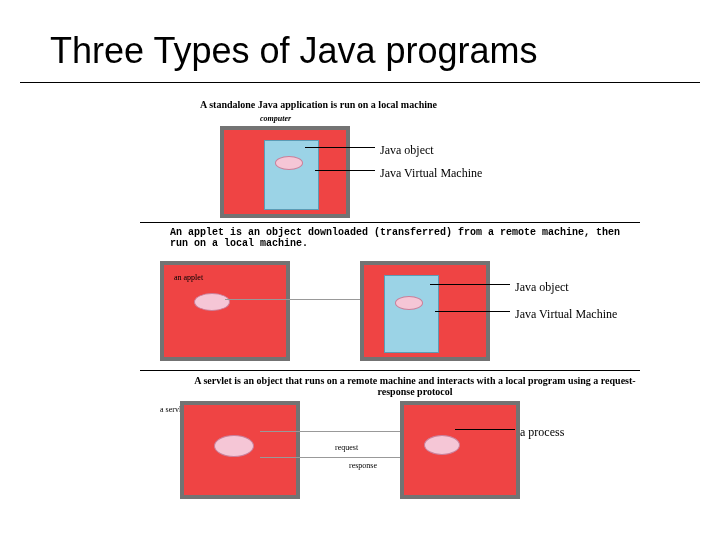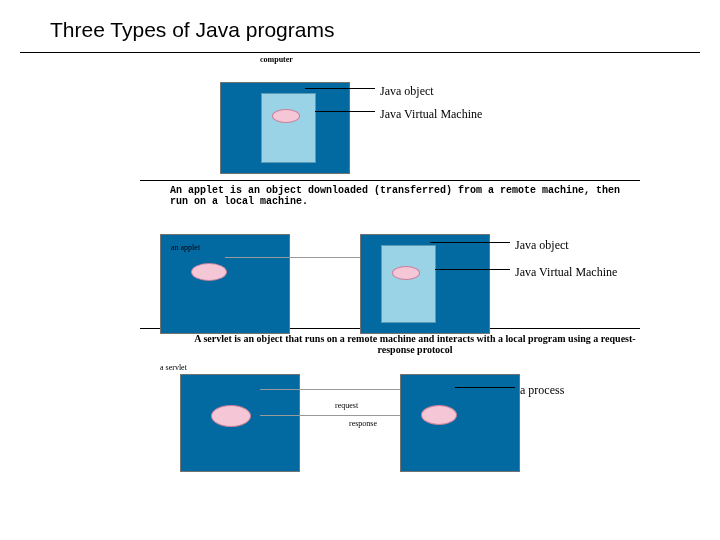--- a/index.html
+++ b/index.html
@@ -5,24 +5,24 @@
   * { box-sizing: border-box; }
   body {
     margin: 0;
     width: 720px;
     height: 540px;
     font-family: Arial, sans-serif;
     background: #fff;
     position: relative;
   }
   .slide-title {
-    font-size: 21px;
+    font-size: 36px;
     padding: 18px 30px 10px 30px;
     border-bottom: 1px solid #000;
-    margin: 0 20px;
+    margin: 12px 20px;
   }
   .content {
     position: relative;
     margin: 0 20px;
     height: 460px;
   }
   .section {
     position: relative;
     border-bottom: 1px solid #000;
     margin: 0 60px 0 120px;
@@ -32,23 +32,22 @@
     font-weight: bold;
     text-align: left;
     padding: 4px 0 2px 60px;
     font-family: "Times New Roman", serif;
   }
   .sec-body {
     position: relative;
   }
   .yellow-box {
     position: absolute;
-    background: #0369a1;
-    border: 1px solid #737373;
-    margin-top: 15px;
+    background: #ef4444;
+    border: 4px solid #737373;
   }
   .blue-box {
     position: absolute;
     background: #9bd3e6;
     border: 1px solid #5b9bb5;
   }
   .oval {
     position: absolute;
     border: 1px solid #c97f9a;
     background: #f5c6d6;
@@ -70,30 +69,32 @@
   .arrow-line {
     position: absolute;
     height: 1px;
     background: #999;
   }
   .comp-lbl {
     position: absolute;
     font-size: 8px;
     font-family: "Times New Roman", serif;
     font-weight: bold;
+    font-style: italic;
   }
 </style>
 </head>
 <body>
 
 <div class="slide-title">Three Types of Java programs</div>
 
 <div class="content">
 
   <div class="section" style="height:128px;">
+    <div class="sec-title">A standalone Java application is run on a local machine</div>
     <div class="sec-body" style="height:110px;">
       <div class="comp-lbl" style="left:120px; top:2px;">computer</div>
       <div class="yellow-box" style="left:80px; top:14px; width:130px; height:92px;">
         <div class="blue-box" style="left:40px; top:10px; width:55px; height:70px;">
           <div class="oval" style="left:10px; top:15px; width:28px; height:14px;"></div>
         </div>
       </div>
       <div class="lead" style="left:165px; top:35px; width:70px;"></div>
       <div class="lbl" style="left:240px; top:31px;">Java object</div>
       <div class="lead" style="left:175px; top:58px; width:60px;"></div>

